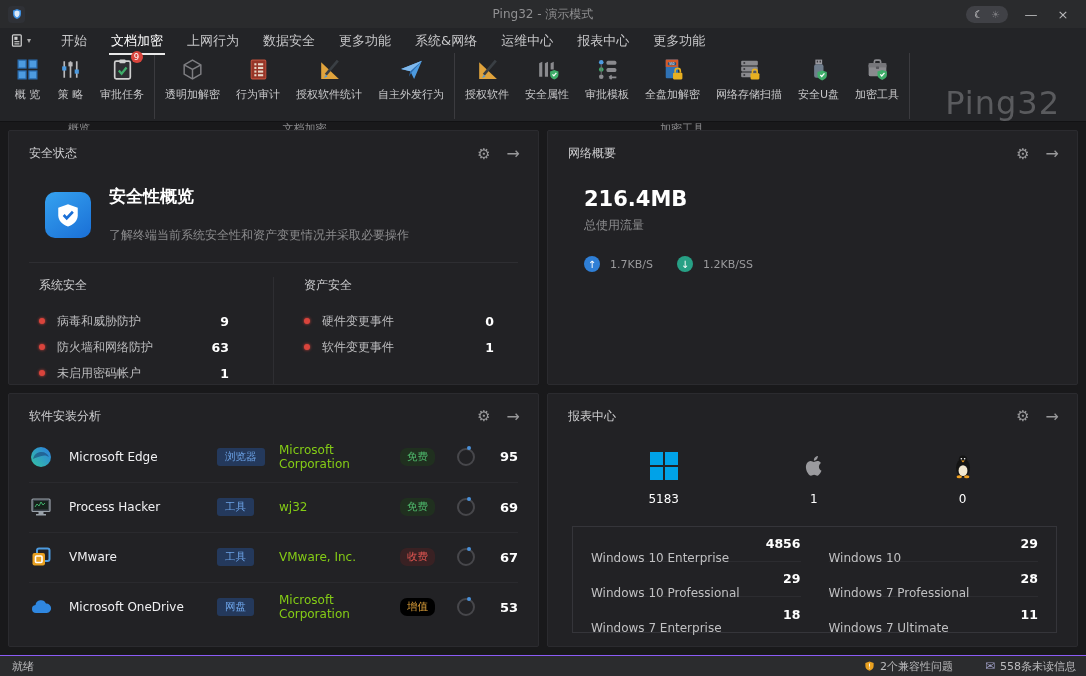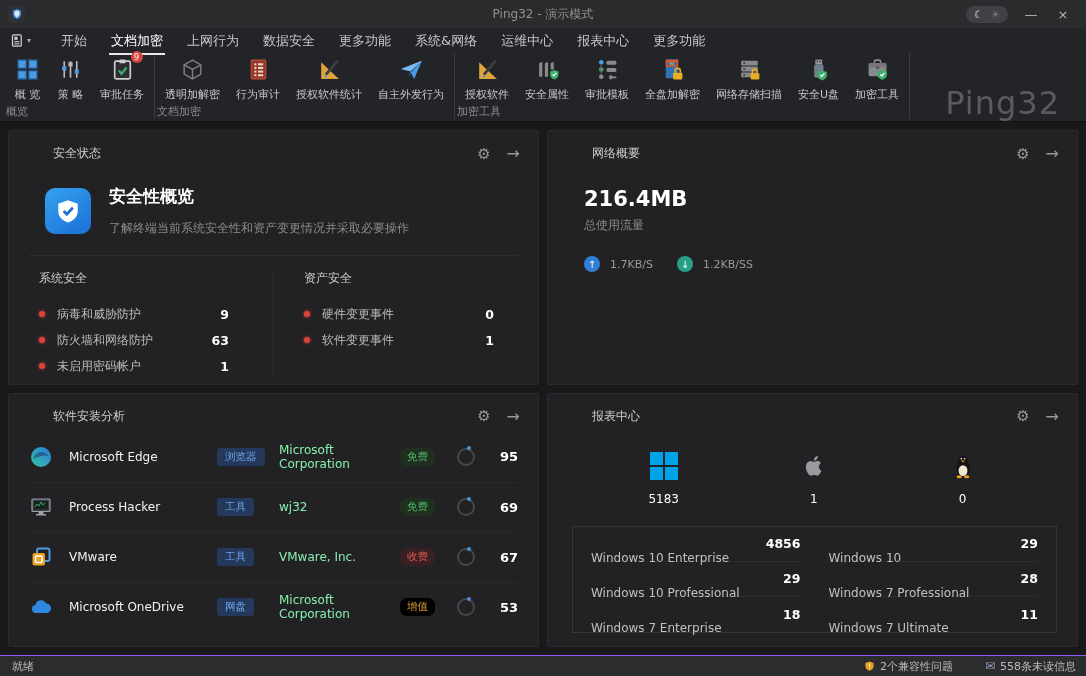--- a/index.html
+++ b/index.html
@@ -25,41 +25,41 @@
   .menu-caret { color:#aaa; font-size:8px; }
   .tab { font-size:13px; color:#c7c7c9; padding:3px 12px; position:relative; white-space:nowrap; }
   .tab.active { color:#fff; }
   .tab.active::after { content:""; position:absolute; left:10px; right:10px; bottom:-2px; height:2px; background:#e9e9e9; }
   .ribbon-body { display:flex; align-items:stretch; height:66px; padding-left:4px; }
   .tb-group { display:flex; flex-direction:column; border-right:1px solid #3b3b3f; padding:0 2px; }
   .tb-items { display:flex; align-items:flex-start; }
   .tb-item { display:flex; flex-direction:column; align-items:center; padding:3px 8px 0; }
   .tb-item .ic { width:27px; height:27px; position:relative; display:flex; align-items:center; justify-content:center; }
   .tb-item .lbl { font-size:11px; color:#c6c6c8; margin-top:4px; white-space:nowrap; }
-  .tb-group-label { text-align:left; font-size:11px; color:#8b8b8d; margin-top:2px; height:15px; }
+  .tb-group-label { text-align:center; font-size:11px; color:#8b8b8d; margin-top:19px; height:15px; }
   .badge9 { position:absolute; top:-5px; right:-7px; background:#d9443c; color:#fff; font-size:8.5px;
     min-width:12px; height:12px; border-radius:7px; display:flex; align-items:center; justify-content:center; padding:0 2px; }
   .watermark { position:absolute; right:26px; top:56px; font-size:32px; color:#5a5b5e; letter-spacing:1px; }
 
   
   .content { position:absolute; top:122px; bottom:21px; left:0; right:0; padding:8px;
     display:grid; grid-template-columns:1fr 1fr; grid-template-rows:1fr 1fr; gap:8px; }
   .panel { background:#222225; border:1px solid #2b2b2f; border-radius:2px; position:relative; overflow:hidden; }
   .panel-hdr { display:flex; align-items:center; padding:13px 18px 0 20px; }
-  .panel-title { font-size:12px; color:#cfcfd1;margin-left:24px; }
+  .panel-title { font-size:12px; color:#cfcfd1; }
   .panel-hdr .sp { flex:1; }
   .gear { color:#98989a; font-size:15px; margin-right:16px; }
   .goarrow { color:#98989a; font-size:16px; }
 
   
   .hero { display:flex; align-items:center; gap:18px; padding:22px 20px 0 36px; }
   .hero-ic { width:46px; height:46px; border-radius:10px; background:linear-gradient(145deg,#35a2f0,#1a6fd6);
     display:flex; align-items:center; justify-content:center; flex:0 0 auto; }
   .hero-t { font-size:17px; font-weight:bold; color:#fff; }
-  .hero-s { font-size:12px; color:#8b8b8d; margin-top:12px; }
+  .hero-s { font-size:12px; color:#8b8b8d; margin-top:19px; }
   .sec-div { border-top:1px solid #2e2e32; margin:18px 20px 0; }
   .sec-cols { display:flex; padding:14px 0 0; }
   .sec-col { flex:1; padding:0 0 0 30px; }
   .sec-col + .sec-col { border-left:1px solid #2e2e32; }
   .sec-col-t { font-size:12px; color:#cfcfd1; margin-bottom:14px; }
   .sec-item { display:flex; align-items:center; height:26px; }
   .dot { width:6px; height:6px; border-radius:50%; background:#d9443c; box-shadow:0 0 3px #d9443c; margin-right:12px; flex:0 0 auto; }
   .sec-item .l { font-size:12px; color:#bcbcbe; }
   .sec-item .v { margin-left:auto; margin-right:44px; font-size:12.5px; font-weight:bold; color:#fff; }
 
@@ -71,21 +71,21 @@
   .spd-ic { width:16px; height:16px; border-radius:50%; color:#fff; font-size:10px; display:flex; align-items:center; justify-content:center; }
   .spd-up { background:#2f7fd6; } .spd-dn { background:#27a085; }
   .spd-v { font-size:11px; color:#9a9a9c; margin-right:14px; }
 
   
   .sw-rows { padding:6px 20px 0; }
   .sw-row { display:grid; grid-template-columns:40px 148px 62px 1fr 48px 36px 34px; align-items:center; height:50px; }
   .sw-row + .sw-row { border-top:1px solid #2a2a2e; }
   .sw-name { font-size:12px; color:#f0f0f2; }
   .cat-badge { justify-self:start; background:#24395c; color:#6da4e8; font-size:10.5px; padding:2px 8px; border-radius:3px; }
-  .sw-vendor { font-size:12px; color:#86efac; }
+  .sw-vendor { font-size:12px; color:#84cc16; }
   .price { justify-self:start; font-size:10.5px; padding:2px 7px; border-radius:7px; }
   .price.free { background:#20301f; color:#4db56a; }
   .price.paid { background:#392123; color:#d9534f; }
   .price.freemium { background:#000000; color:#dfa13a; }
   .ring { width:18px; height:18px; border:2.5px solid #47474b; border-radius:50%; position:relative; justify-self:center; }
   .ring::after { content:""; position:absolute; width:4px; height:4px; border-radius:50%; background:#4a90d9; top:-3.5px; left:8px; }
   .sw-score { font-size:13px; font-weight:bold; color:#fff; text-align:right; }
   .sw-ic { width:24px; height:24px; }
 
   

